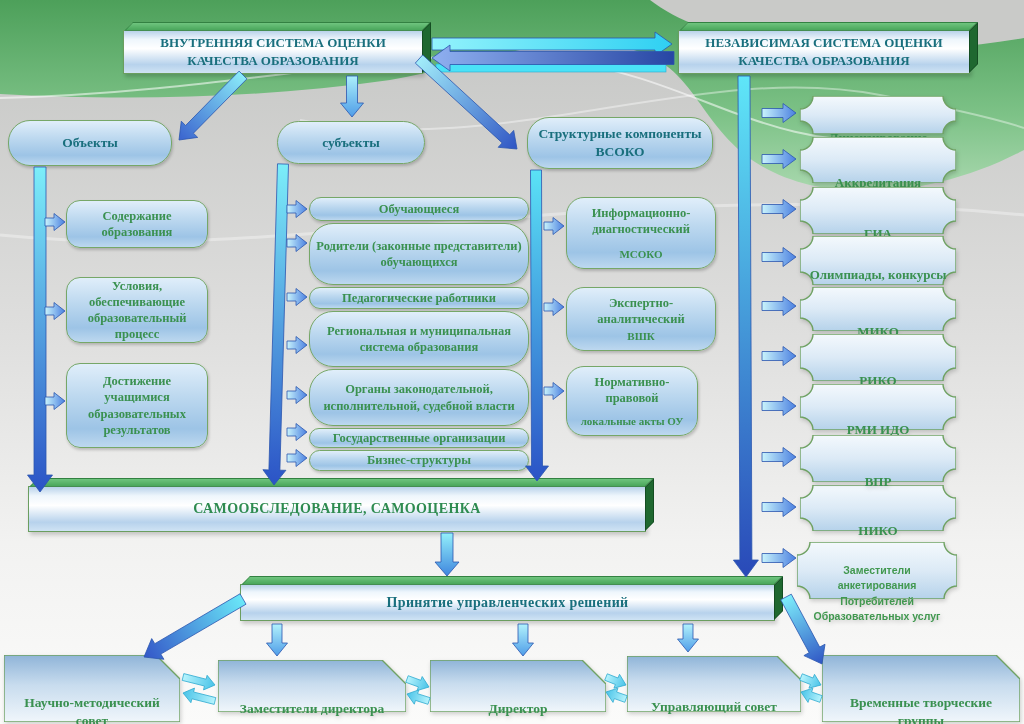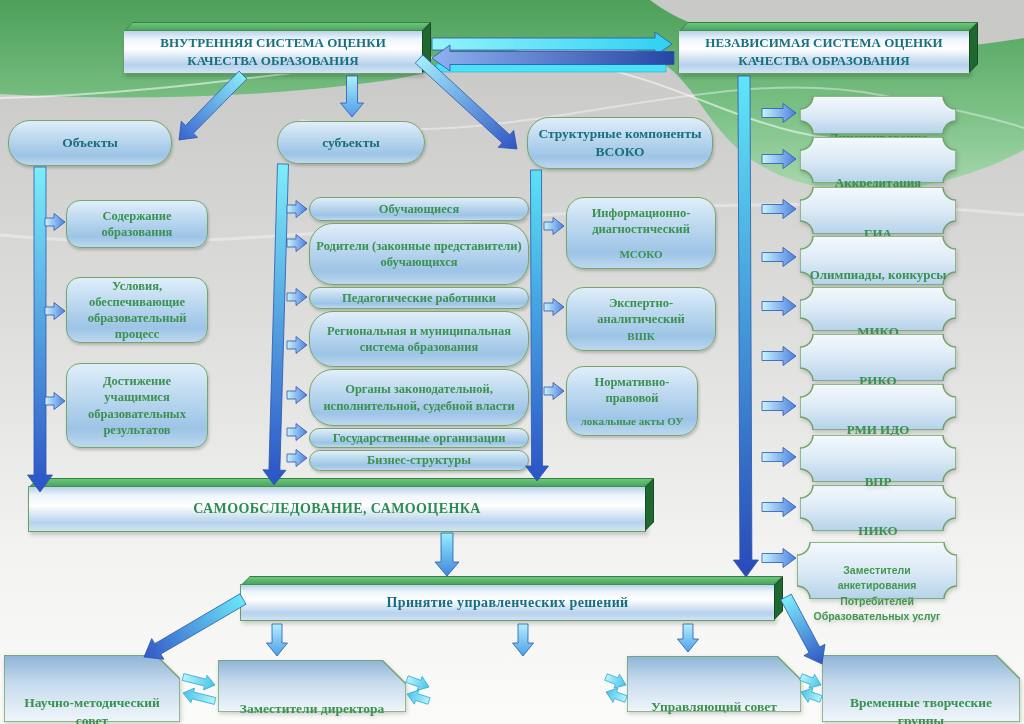--- a/index.html
+++ b/index.html
@@ -219,20 +219,26 @@
       <svg width="176" height="67" class="shape-bg">
         <path d="M0 0 H152 L176 24 V67 H0 Z" fill="url(#gradSnip)" stroke="#6fa263" stroke-width="1.4"></path>
       </svg>
     <span>Научно-методический совет</span>
   </div>
   <div class="box shaped t135 green pad" style="left:218px;top:660px;width:188px;height:52px;">
       <svg width="188" height="52" class="shape-bg">
         <path d="M0 0 H164 L188 24 V52 H0 Z" fill="url(#gradSnip)" stroke="#6fa263" stroke-width="1.4"></path>
       </svg>
     <span>Заместители директора</span>
+  </div>
+  <div class="box shaped t135 green pad" style="left:430px;top:660px;width:176px;height:52px;">
+      <svg width="176" height="52" class="shape-bg">
+        <path d="M0 0 H152 L176 24 V52 H0 Z" fill="url(#gradSnip)" stroke="#6fa263" stroke-width="1.4"></path>
+      </svg>
+    <span>Директор</span>
   </div>
   <div class="box shaped t135 green pad" style="left:627px;top:656px;width:174px;height:56px;">
       <svg width="174" height="56" class="shape-bg">
         <path d="M0 0 H150 L174 24 V56 H0 Z" fill="url(#gradSnip)" stroke="#6fa263" stroke-width="1.4"></path>
       </svg>
     <span>Управляющий совет</span>
   </div>
   <div class="box shaped t135 green pad" style="left:822px;top:655px;width:198px;height:67px;">
       <svg width="198" height="67" class="shape-bg">
         <path d="M0 0 H174 L198 24 V67 H0 Z" fill="url(#gradSnip)" stroke="#6fa263" stroke-width="1.4"></path>

